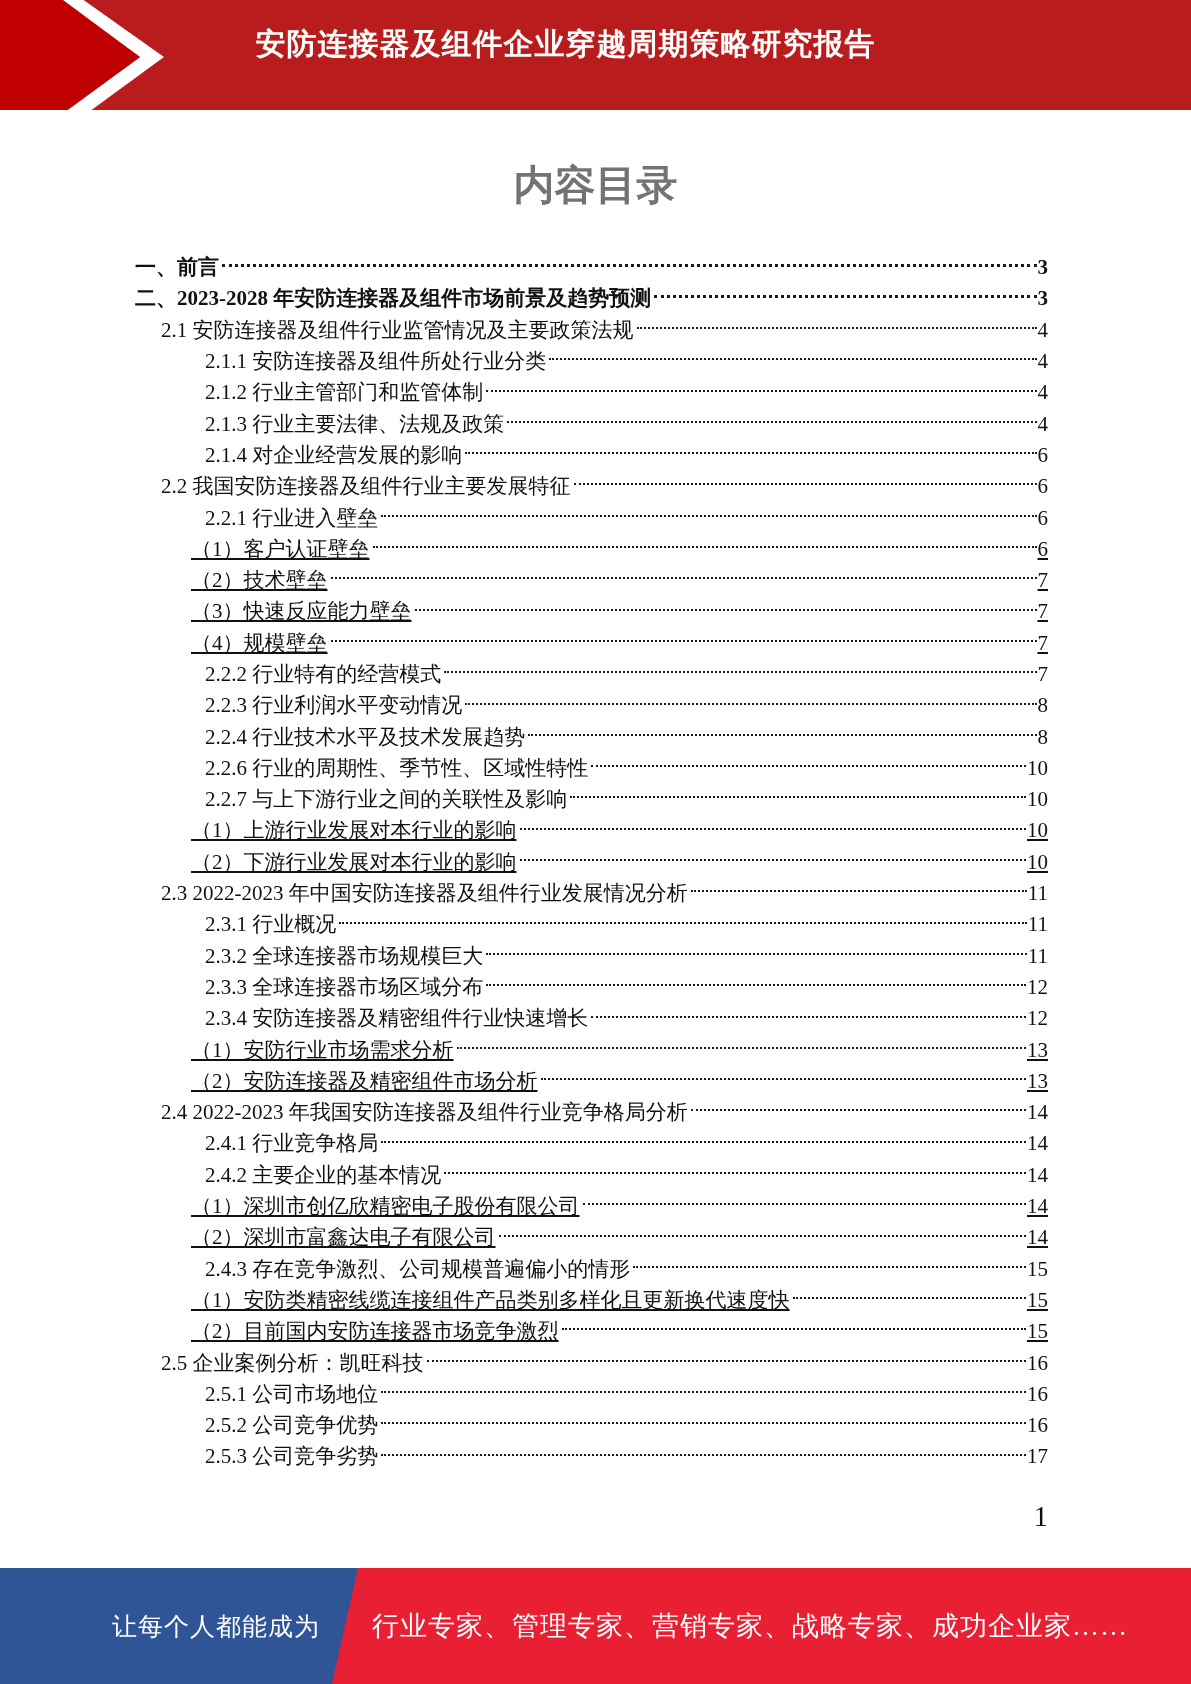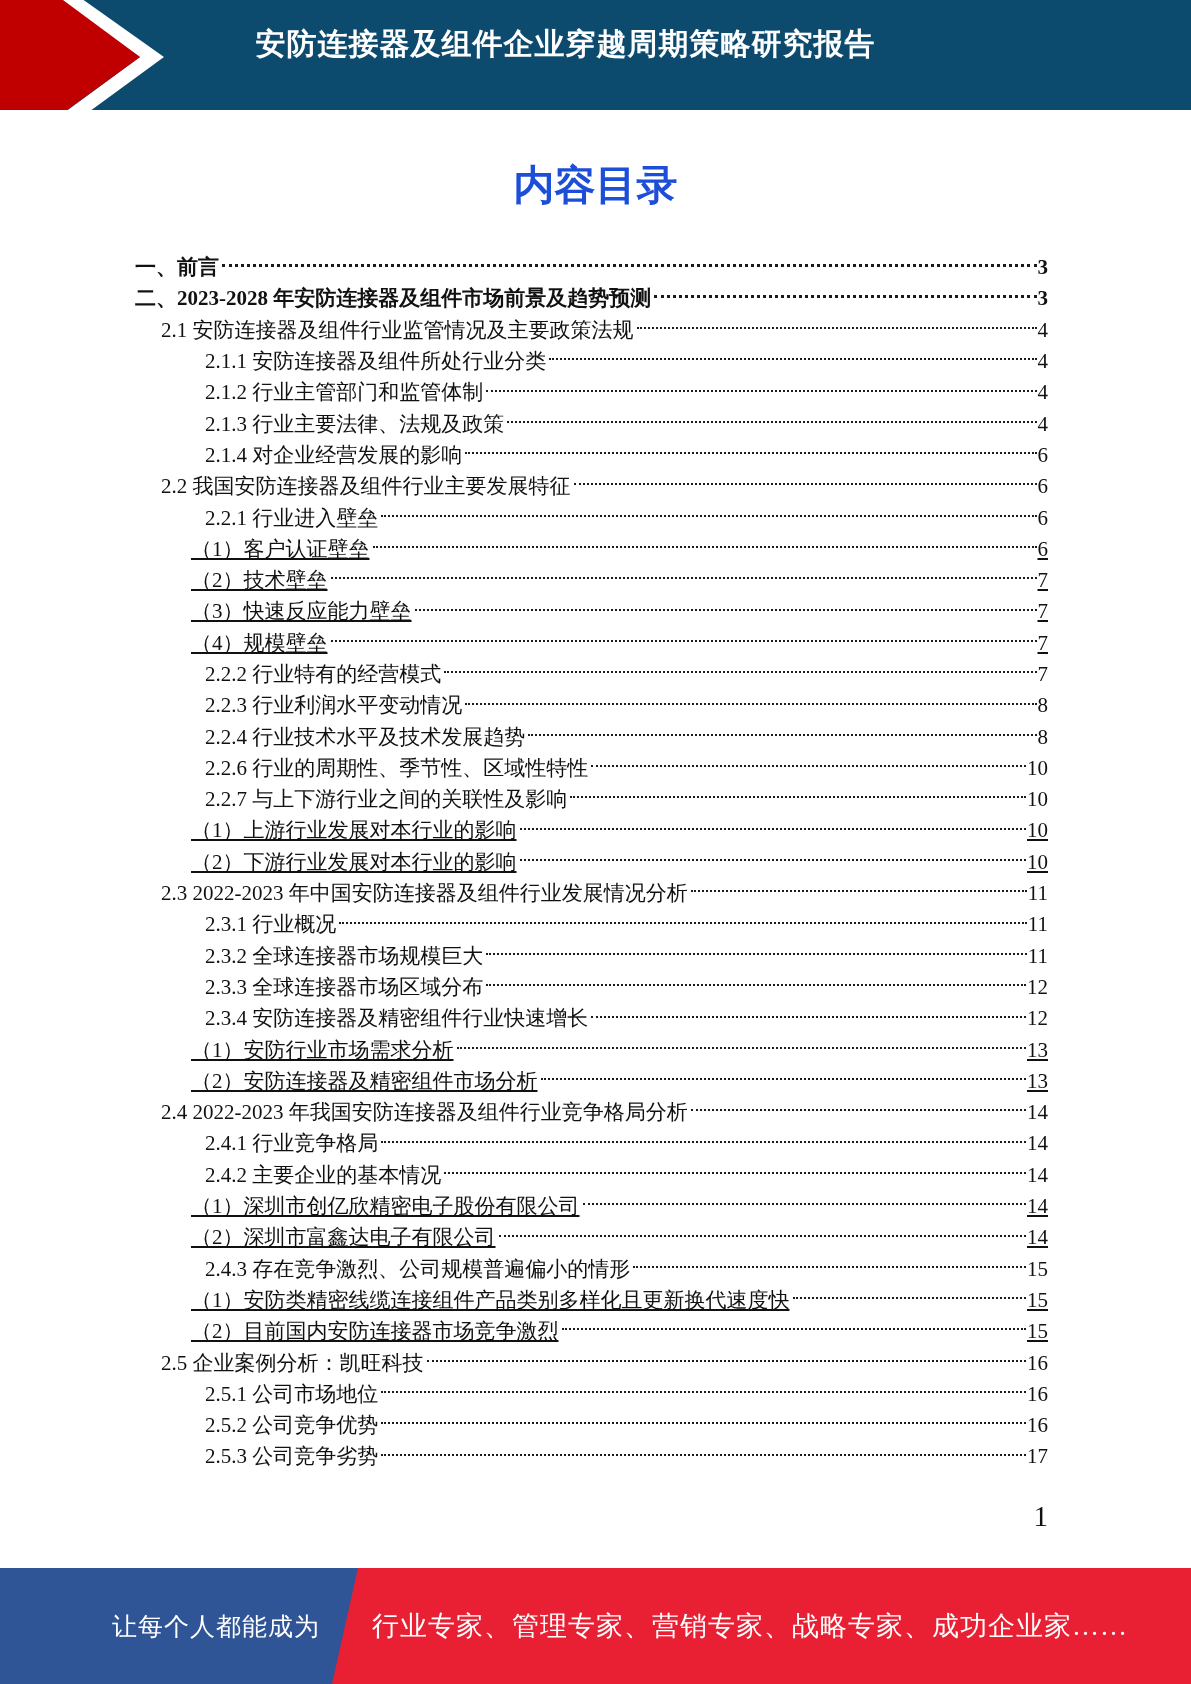--- a/index.html
+++ b/index.html
@@ -4,35 +4,35 @@
 <style>
   html,body{margin:0;padding:0;}
   body{
     width:1191px;height:1684px;position:relative;background:#ffffff;overflow:hidden;
     font-family:"Liberation Serif","DejaVu Serif",serif;color:#111111;
   }
 
   
   .header-band{
     position:absolute;top:0;left:0;width:1191px;height:110px;
-    background:#0c4a6e;
+    background:#b91c1c;
   }
   .header-arrow{position:absolute;top:0;left:0;width:200px;height:110px;}
   .header-title{
     position:absolute;top:0;left:0;width:1131px;height:110px;
     display:flex;align-items:flex-start;justify-content:center;
     padding-top:24px;box-sizing:border-box;
     font-family:"Liberation Sans","DejaVu Sans",sans-serif;
     font-weight:700;font-size:30px;color:#ffffff;letter-spacing:1px;
   }
 
   
   .toc-heading{
     position:absolute;top:158px;left:0;width:1191px;text-align:center;
-    font-size:41px;font-weight:700;color:#1d4ed8;
+    font-size:41px;font-weight:700;color:#737373;
   }
 
   
   .toc-list{
     position:absolute;top:252px;left:135px;width:913px;
   }
   .toc-row{
     height:31.3px;display:flex;align-items:center;
     font-size:21px;line-height:25px;white-space:nowrap;
   }

